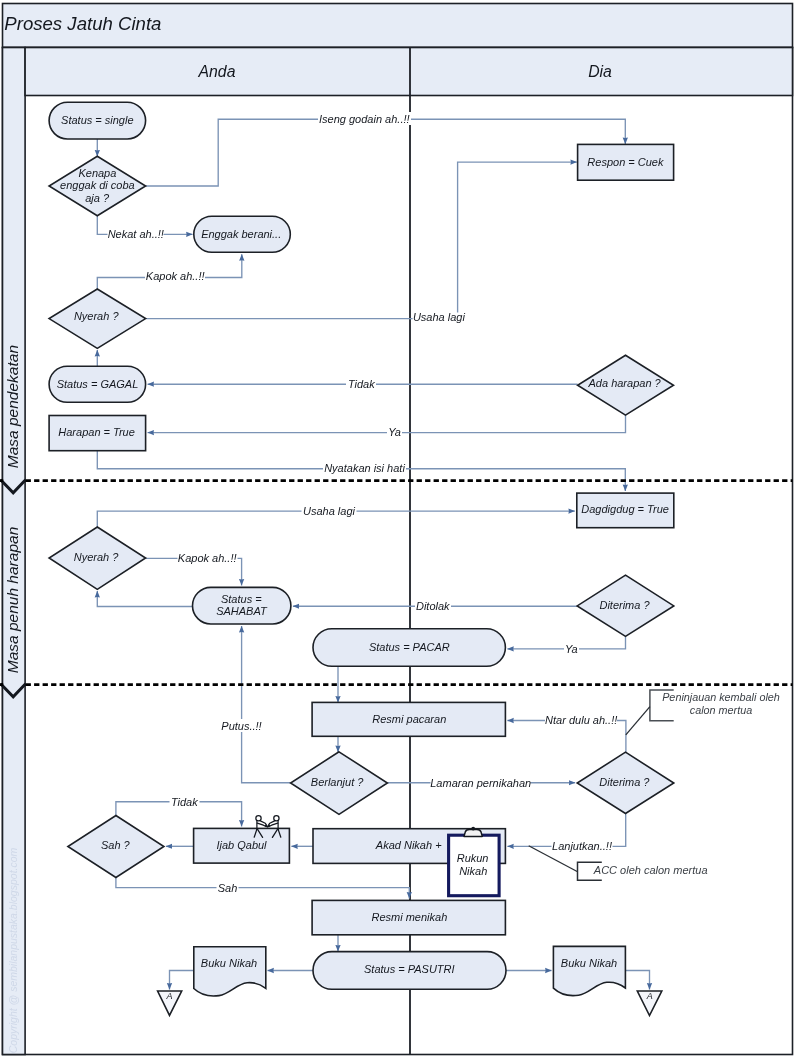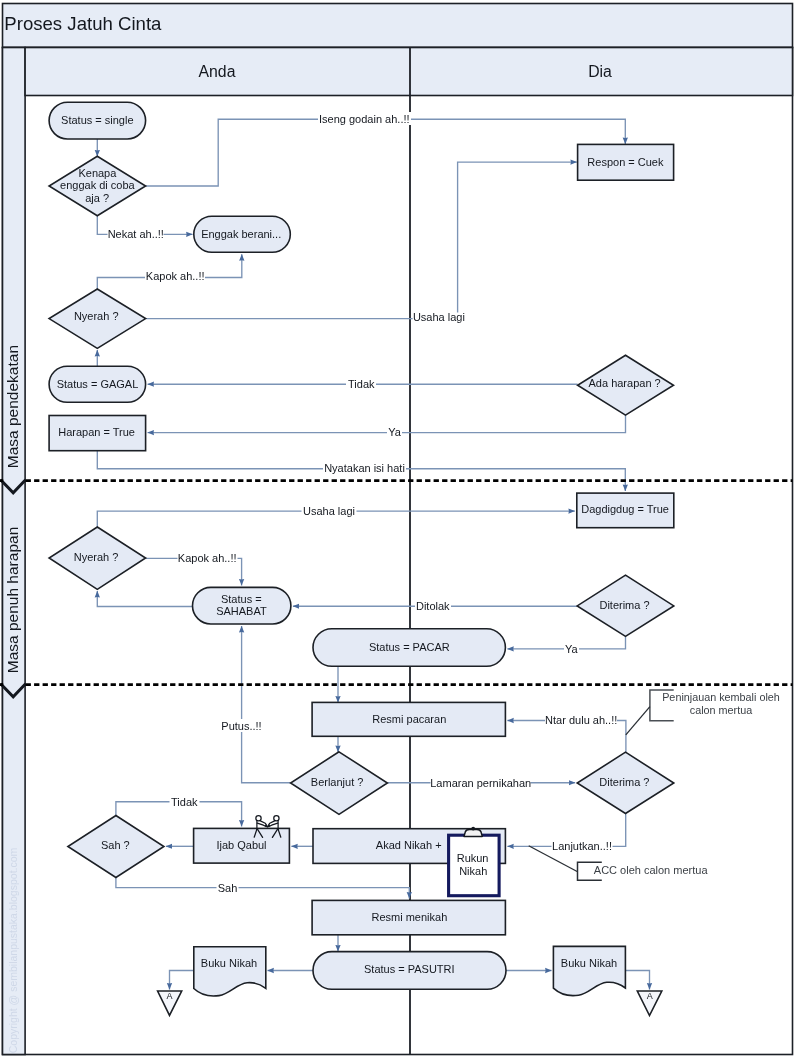--- a/index.html
+++ b/index.html
@@ -1,18 +1,18 @@
 <!DOCTYPE html>
 <html><head>
 <meta charset="utf-8">
 <title>Proses Jatuh Cinta</title>
 <style>
   html,body{margin:0;padding:0;background:#ffffff;-webkit-font-smoothing:antialiased;}
   body{width:795px;height:1057px;overflow:hidden;font-family:"Liberation Sans",sans-serif;}
-  #stage{position:relative;width:795px;height:1048px;}
+  #stage{position:relative;width:795px;height:1048px;font-style:italic;}
   svg{display:block;}
 </style>
 </head>
 <body>
 
 <div id="stage">
 <svg id="diagram" width="795" height="1057" viewBox="0 0 795 1057" xmlns="http://www.w3.org/2000/svg">
 <defs>
   <marker id="ah" viewBox="0 0 10 10" refX="9.7" refY="5" markerWidth="6.8" markerHeight="6.8" orient="auto" markerUnits="userSpaceOnUse">
     <path d="M 0.3 1.1 L 10 5 L 0.3 8.9 L 1.0 5 z" fill="#47699c"></path>

